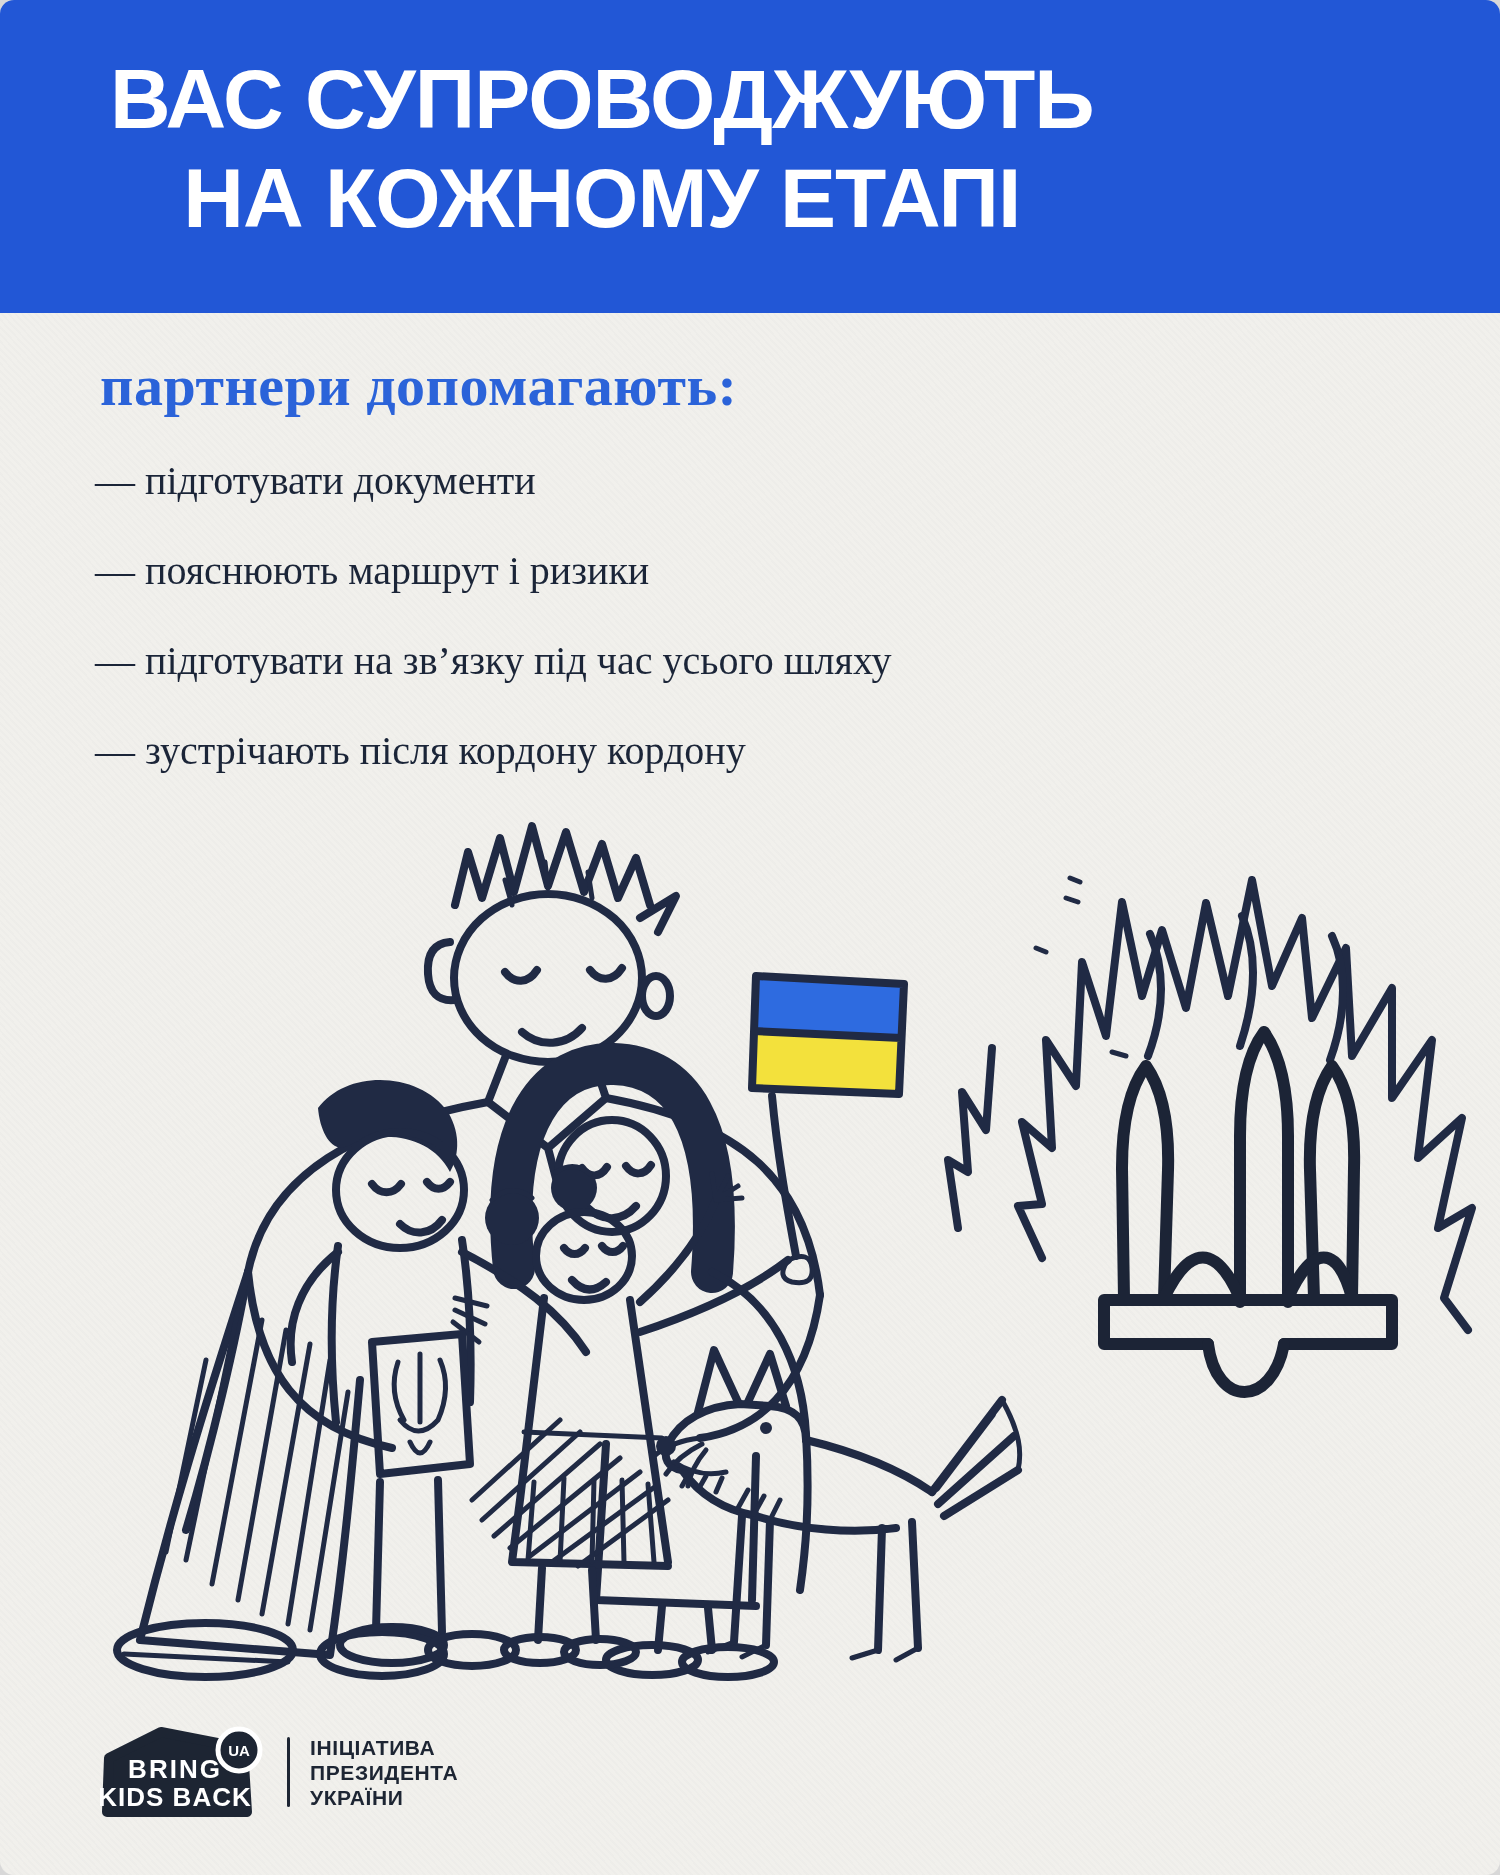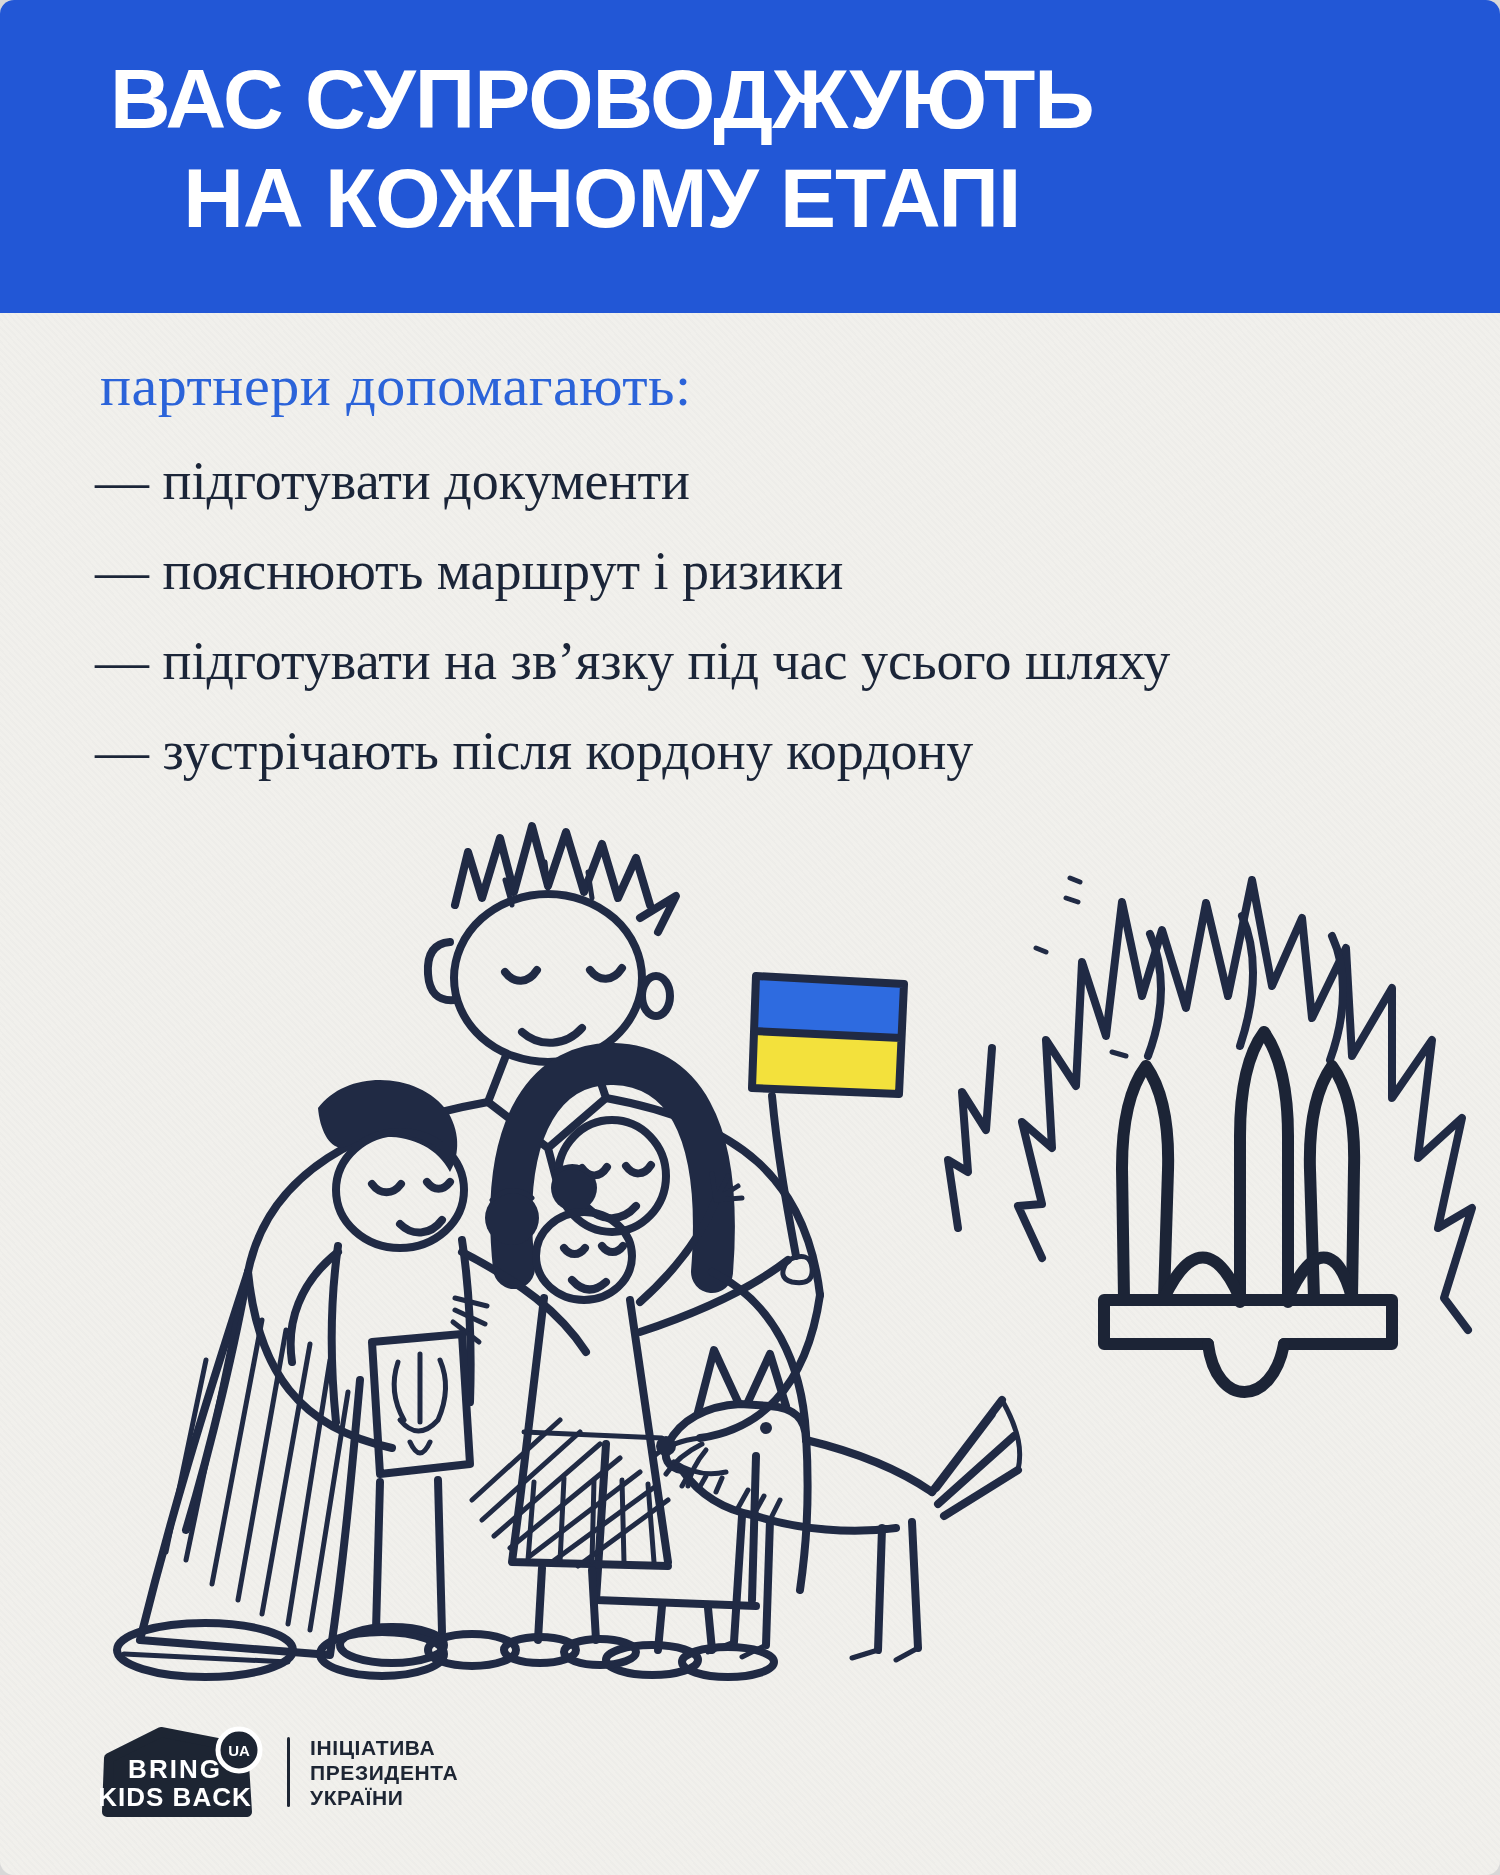--- a/index.html
+++ b/index.html
@@ -27,30 +27,30 @@
     font-size:84px;
     line-height:99px;
     letter-spacing:-1px;
     text-transform:uppercase;
     white-space:nowrap;
   }
   
   .body-heading{
     position:absolute;left:100px;top:352px;
     font-family:"Liberation Serif", serif;
-    font-weight:400;
+    font-weight:700;
     font-size:58px;
     color:#2b63d9;
     letter-spacing:0.5px;
   }
   .help-list{
     position:absolute;left:95px;top:436px;
     margin:0;padding:0;list-style:none;
     font-family:"Liberation Serif", serif;
-    font-size:54px;
+    font-size:40px;
     line-height:90px;
     color:#1b2538;
     white-space:nowrap;
   }
   
   .illustration{
     position:absolute;left:0;top:760px;width:1500px;height:960px;
   }
   .ink{stroke:#202a44;fill:none;stroke-width:8;stroke-linecap:round;stroke-linejoin:round;}
   .ink-thin{stroke:#202a44;fill:none;stroke-width:5;stroke-linecap:round;stroke-linejoin:round;}

